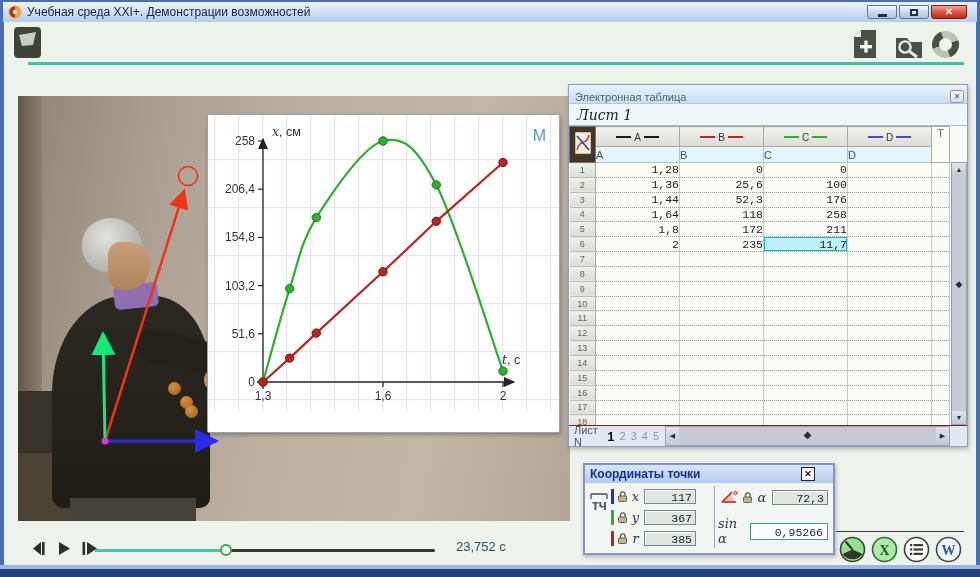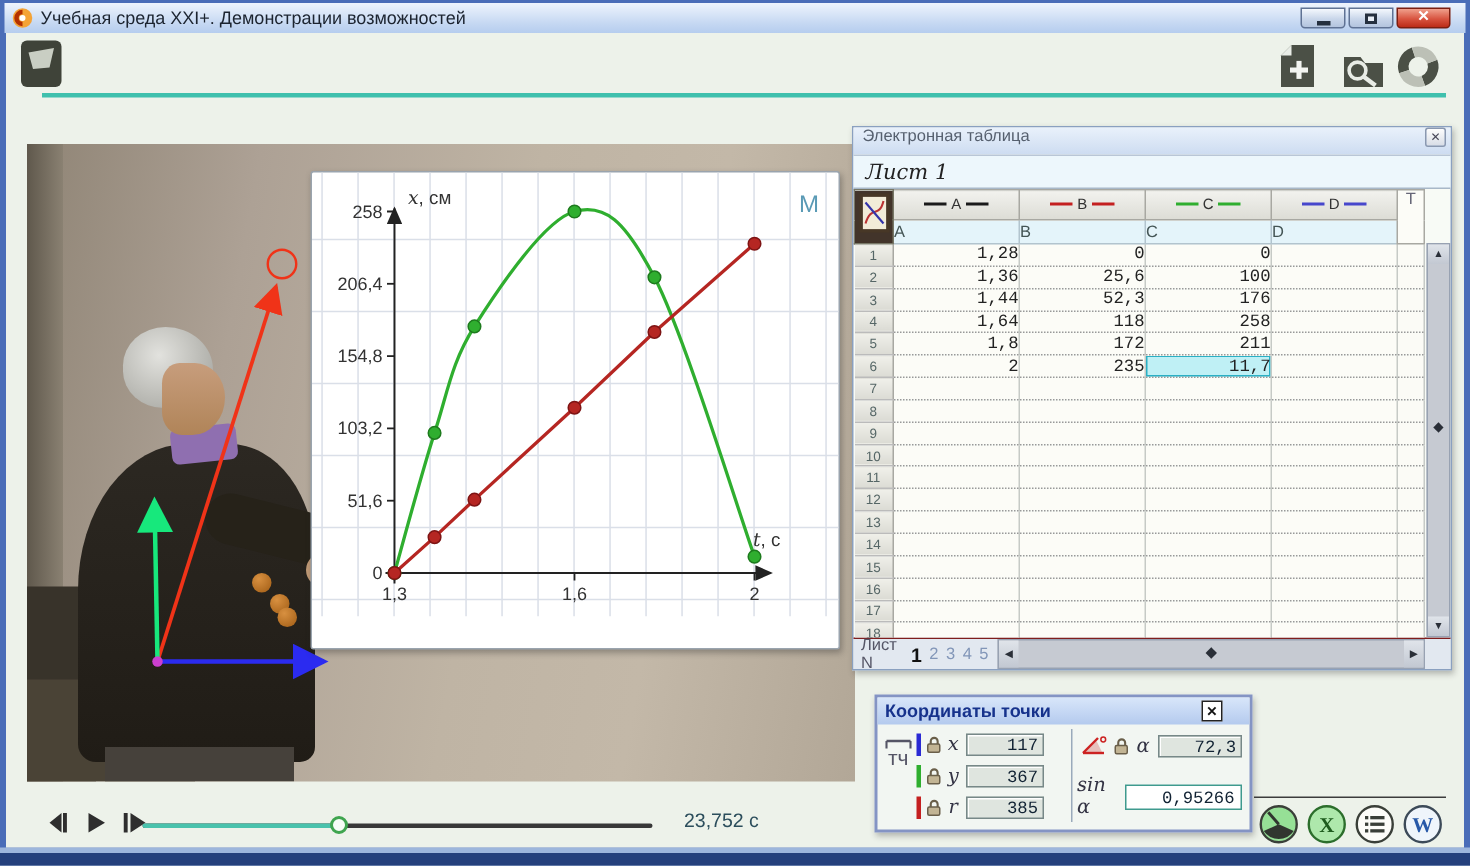--- a/index.html
+++ b/index.html
@@ -56,21 +56,21 @@
   .vectors{left:0;top:0;}
   
   .chart-panel{position:absolute;left:203px;top:92px;width:353px;height:319px;background:#fff;
     border:1px solid #9aa4ae;border-radius:2px;box-shadow:1px 2px 4px rgba(40,40,40,.35);box-sizing:border-box;}
   .chart-titlebar{height:22px;background:linear-gradient(#b9c7d8,#e8eef5 65%,#fdfefe);
     display:flex;align-items:center;padding-left:8px;font-size:12px;color:#55606c;}
   
   .sheet-panel{position:absolute;left:564px;top:62px;width:400px;height:363px;background:#f8fbf6;
     border:1px solid #8aa0c0;box-sizing:border-box;box-shadow:1px 2px 4px rgba(40,40,40,.3);
     display:flex;flex-direction:column;}
-  .sheet-titlebar{height:18px;background:linear-gradient(#e9f1fb,#cddcf1);display:flex;align-items:flex-start;
+  .sheet-titlebar{height:18px;background:linear-gradient(#e9f1fb,#cddcf1);display:flex;align-items:flex-end;
     padding:0 3px 0 6px;font-size:11px;color:#555f6e;flex:0 0 auto;}
   .x-btn{margin-left:auto;width:14px;height:13px;background:linear-gradient(#fdfdfd,#d8dde6);
     border:1px solid #8a98b0;border-radius:2px;font-size:8px;color:#445;display:flex;
     align-items:center;justify-content:center;box-sizing:border-box;}
   .sheet-name{height:21px;background:#edf7fc;border-top:1px solid #b9c6d6;border-bottom:1px solid #a8b8c8;
     font-family:"DejaVu Serif",serif;font-style:italic;font-size:14px;color:#222;
     display:flex;align-items:center;padding-left:8px;flex:0 0 auto;}
   .table-wrap{position:relative;flex:1 1 auto;overflow:hidden;}
   table.grid{border-collapse:collapse;table-layout:fixed;width:380px;}
   table.grid th,table.grid td{box-sizing:border-box;overflow:hidden;white-space:nowrap;padding:0;}
@@ -533,21 +533,21 @@
     </div>
     <div class="coords-body">
       <div class="cleft">
         <div class="tch-icon">
           <svg width="20" height="19">
             <line x1="2" y1="4" x2="18" y2="4" stroke="#556" stroke-width="1.6"></line>
             <line x1="2" y1="4" x2="2" y2="9" stroke="#556" stroke-width="1.4"></line>
             <line x1="18" y1="4" x2="18" y2="9" stroke="#556" stroke-width="1.4"></line>
             <text x="3" y="17" font-size="8.5" fill="#556" font-family="Liberation Sans, sans-serif"></text>
           </svg>
-          <span style="position:absolute;left:3px;top:7px;font-size:14px;color:#556;">тч</span>
+          <span style="position:absolute;left:3px;top:7px;font-size:14px;color:#556;font-weight:bold;">тч</span>
         </div>
         <div class="crow">
           <div class="vbar" style="background: rgb(42, 42, 212);"></div>
           <svg width="11" height="13">
               <rect x="1.5" y="6" width="8" height="5.5" rx="1" fill="#c2b494" stroke="#6a5f4a"></rect>
               <path d="M3.5,6 v-1.8 a2.3,2.3 0 0 1 4.6,0 V6" stroke="#6a5f4a" stroke-width="1.4" fill="none"></path>
             </svg>
           <span class="vlabel">x</span>
           <div class="vbox">117</div>
         </div>

